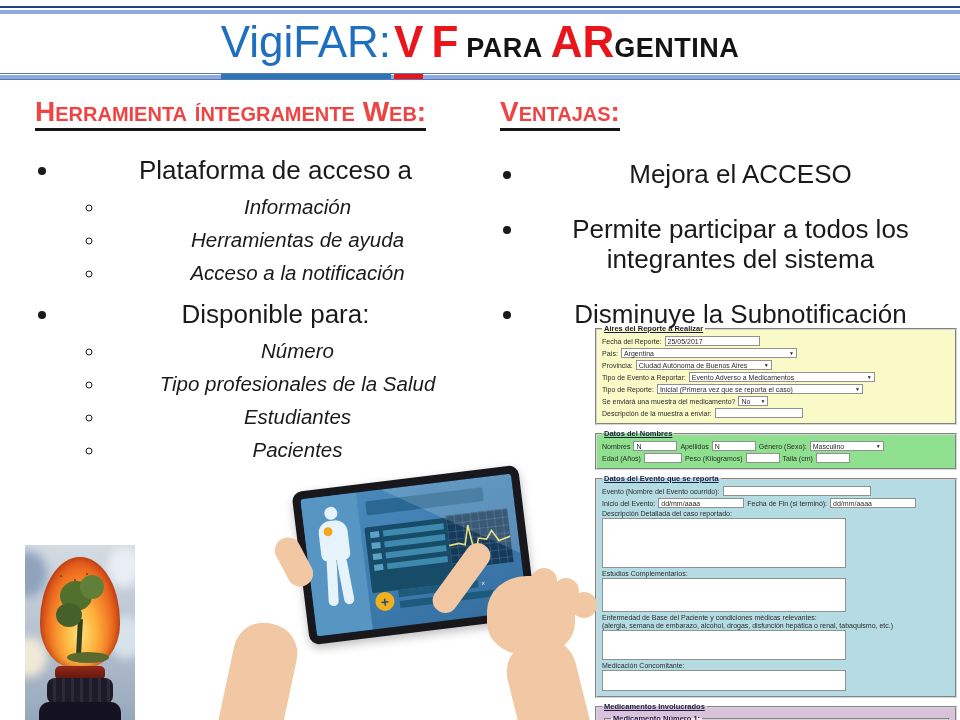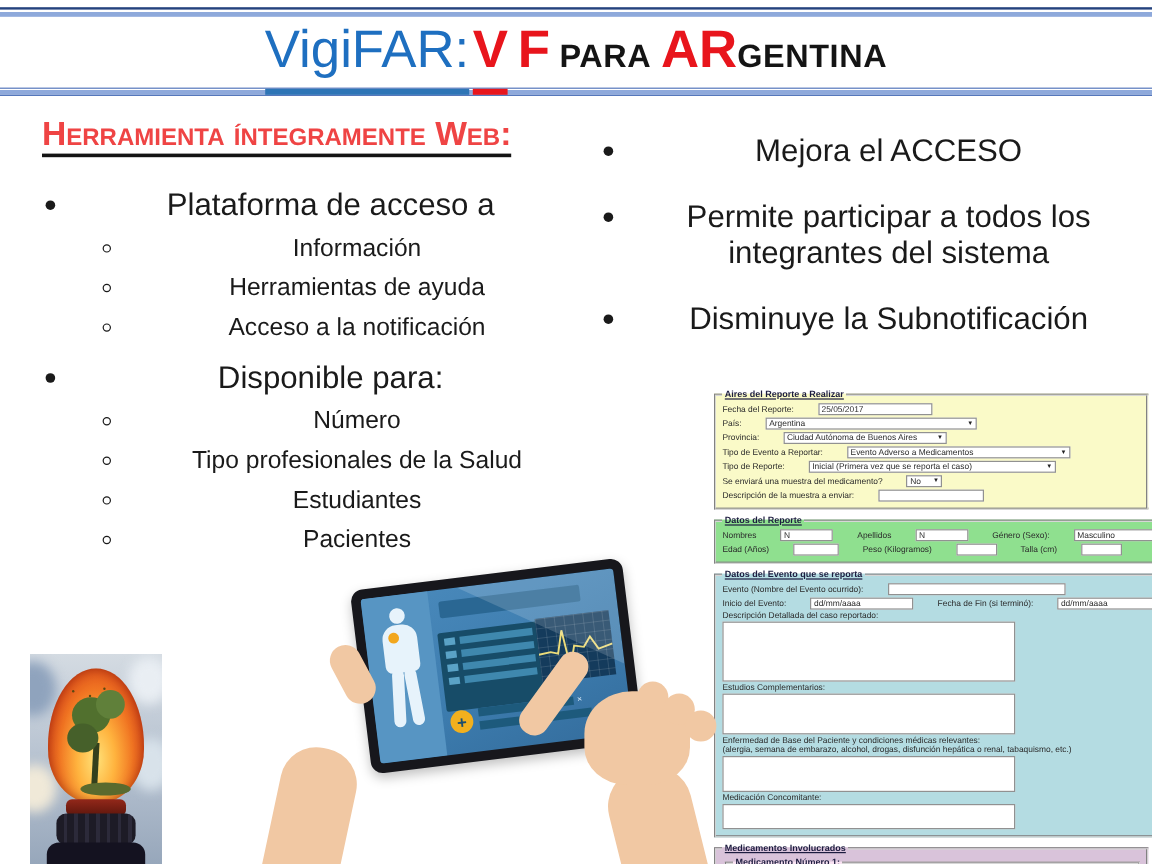--- a/index.html
+++ b/index.html
@@ -21,30 +21,30 @@
 
   
   .col{position:absolute;top:96px;}
   .col-left{left:35px;width:455px;}
   .col-right{left:500px;width:455px;}
   .colhead{display:inline-block;font-size:28px;font-weight:bold;font-variant:small-caps;
            color:#ef4444;border-bottom:3px solid #141414;padding-bottom:0px;margin:0 0 14px 0;}
   ul{margin:0;padding:0 0 0 26px;}
   .l1{font-size:26px;}
   .l1>li{margin:10px 0 14px 0;text-align:center;}
-  .l2{font-size:20.5px;padding-left:44px;margin-top:8px;}
+  .l2{font-size:20.5px;padding-left:44px;margin-top:8px;font-style:italic;}
   .l2>li{margin:9px 0;}
   .group2{margin-top:56px;}
   .col-right .l1>li{margin:14px 0 24px 0;line-height:1.18;}
 
   
   .webform{position:absolute;left:595px;top:324px;width:362px;font-size:7px;color:#2b2b2b;z-index:2;}
   fieldset{border:2px groove #d6d6d6;margin:0 0 4px 0;padding:1px 5px 3px 5px;}
   legend{font-weight:bold;text-decoration:underline;font-size:7.5px;color:#1c1c3f;padding:0 2px;}
-  .frow{display:flex;align-items:center;gap:20px;margin:2px 0;white-space:nowrap;}
+  .frow{display:flex;align-items:center;gap:3px;margin:2px 0;white-space:nowrap;}
   .fin,.fsel{background:#fff;border:1px solid #919191;height:10px;box-sizing:border-box;
              font-size:7px;font-family:"Liberation Sans",sans-serif;padding:0 2px;color:#2b2b2b;}
   .fsel{display:inline-flex;align-items:center;justify-content:space-between;}
   .fsel .arr{font-size:5px;color:#222;margin-left:3px;}
   textarea.fta{display:block;background:#fff;border:1px solid #919191;width:238px;margin:1px 0 2px 0;resize:none;}
   .flab{color:#2b2b2b;}
   .sub{color:#2b2b2b;margin:0 0 1px 0;}
   .sec-report{background:#fafac8;}
   .sec-paciente{background:#8fe08f;}
   .sec-evento{background:#b4dce2;}
@@ -144,20 +144,21 @@
           <li>Número</li>
           <li>Tipo profesionales de la Salud</li>
           <li>Estudiantes</li>
           <li>Pacientes</li>
         </ul>
       </li>
     </ul>
   </div>
 
   <div class="col col-right">
+    <h2 class="colhead">Ventajas:</h2>
     <ul class="l1">
       <li>Mejora el ACCESO</li>
       <li>Permite participar a todos los integrantes del sistema</li>
       <li>Disminuye la Subnotificación</li>
     </ul>
   </div>
 
   <div class="webform">
 
     <fieldset class="sec-report">
@@ -201,21 +202,21 @@
           <span class="arr">▼</span>
         </span>
       </div>
       <div class="frow">
         <span class="flab">Descripción de la muestra a enviar:</span>
         <input class="fin" style="width: 88px;">
       </div>
     </fieldset>
 
     <fieldset class="sec-paciente">
-      <legend>Datos del Reporte</legend>
+      <legend>Datos del Nombres</legend>
       <div class="frow">
         <span class="flab">Nombres</span>
         <input class="fin" style="width: 44px;" value="N">
         <span class="flab">Apellidos</span>
         <input class="fin" style="width: 44px;" value="N">
         <span class="flab">Género (Sexo):</span>
         <span class="fsel" style="width:74px">
           <span>Masculino</span>
           <span class="arr">▼</span>
         </span>

